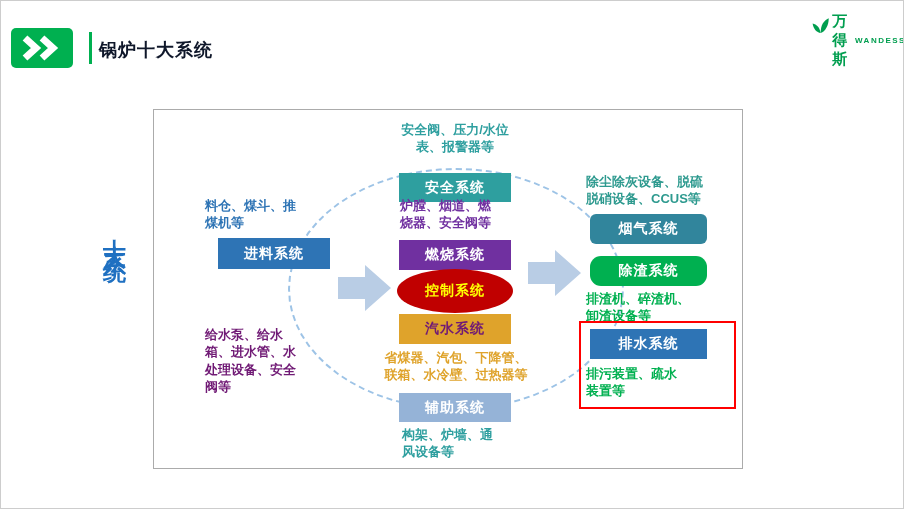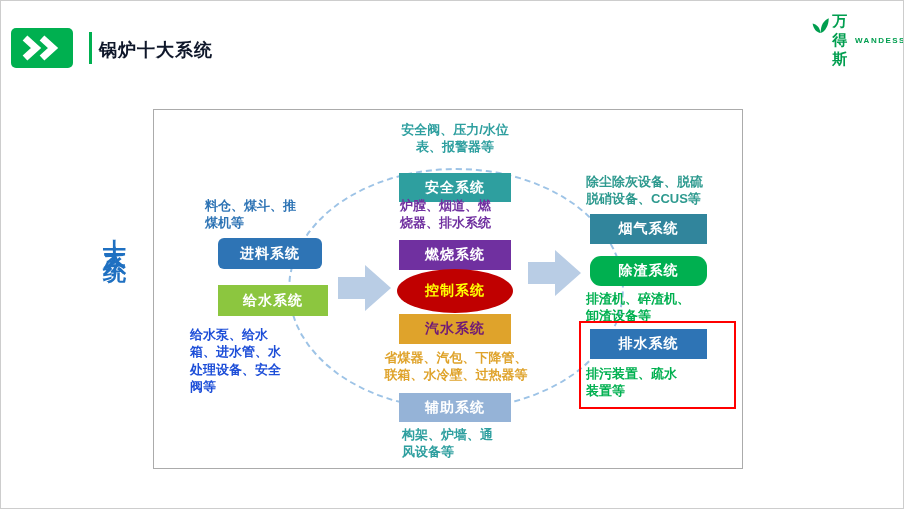--- a/index.html
+++ b/index.html
@@ -79,36 +79,35 @@
   <div class="abs ellipse" style="color: rgb(157, 195, 230);"></div>
 
   <svg class="arrow" style="left: 337px; top: 262px; color: rgb(185, 205, 229);" width="54" height="50" viewBox="0 0 54 50">
     <polygon points="0,14 27,14 27,2 53,25 27,48 27,36 0,36" fill="currentColor"></polygon>
   </svg>
   <svg class="arrow" style="left: 527px; top: 247px; color: rgb(185, 205, 229);" width="54" height="50" viewBox="0 0 54 50">
     <polygon points="0,14 27,14 27,2 53,25 27,48 27,36 0,36" fill="currentColor"></polygon>
   </svg>
 
   <div class="abs note" style="left: 204px; top: 196px; width: 92px; color: rgb(46, 116, 181);">料仓、煤斗、推煤机等</div>
-  <div class="abs sysbox" style="left: 217px; top: 237px; width: 104px; height: 31px; background-color: rgb(46, 116, 181); color: rgb(255, 255, 255); border-radius: 6px;">进料系统</div>
-  <div class="abs sysbox" style="left: 217px; top: 284px; width: 110px; height: 31px; background-color: rgb(140, 198, 63); color: rgb(255, 255, 255);">给水系统</div>
-  <div class="abs note" style="left: 189px; top: 325px; width: 102px; color: #1d4ed8;">给水泵、给水箱、进水管、水处理设备、安全阀等</div>
+  <div class="abs sysbox" style="left: 217px; top: 237px; width: 112px; height: 31px; background-color: rgb(46, 116, 181); color: rgb(255, 255, 255);">进料系统</div>
+  <div class="abs note" style="left: 204px; top: 325px; width: 102px; color: #701a75;">给水泵、给水箱、进水管、水处理设备、安全阀等</div>
 
   <div class="abs note center" style="left: 400px; top: 120px; width: 108px; color: rgb(46, 159, 159);">安全阀、压力/水位表、报警器等</div>
   <div class="abs sysbox" style="left: 398px; top: 160px; width: 112px; height: 29px; background-color: rgb(46, 159, 159); color: rgb(255, 255, 255); margin-top: 12px;">安全系统</div>
-  <div class="abs note" style="left: 399px; top: 196px; width: 94px; color: rgb(112, 48, 160);">炉膛、烟道、燃烧器、排水系统</div>
+  <div class="abs note" style="left: 399px; top: 196px; width: 94px; color: rgb(112, 48, 160);">炉膛、烟道、燃烧器、安全阀等</div>
   <div class="abs sysbox" style="left: 398px; top: 239px; width: 112px; height: 30px; background-color: rgb(112, 48, 160); color: rgb(255, 255, 255);">燃烧系统</div>
   <div class="abs sysbox" style="left: 396px; top: 268px; width: 116px; height: 44px; border-radius: 50%; z-index: 3; background-color: rgb(192, 0, 0); color: rgb(255, 255, 0);">控制系统</div>
   <div class="abs sysbox" style="left: 398px; top: 313px; width: 112px; height: 30px; background-color: rgb(223, 163, 43); color: #701a75;">汽水系统</div>
   <div class="abs note center" style="left: 380px; top: 348px; width: 150px; color: rgb(223, 163, 43);">省煤器、汽包、下降管、联箱、水冷壁、过热器等</div>
   <div class="abs sysbox" style="left: 398px; top: 392px; width: 112px; height: 29px; background-color: rgb(149, 179, 215); color: rgb(255, 255, 255);">辅助系统</div>
   <div class="abs note" style="left: 401px; top: 425px; width: 94px; color: rgb(46, 159, 159);">构架、炉墙、通风设备等</div>
 
   <div class="abs note" style="left: 585px; top: 172px; width: 118px; color: rgb(46, 154, 143);">除尘除灰设备、脱硫脱硝设备、CCUS等</div>
-  <div class="abs sysbox" style="left: 589px; top: 213px; width: 117px; height: 30px; background-color: rgb(49, 133, 156); color: rgb(255, 255, 255);">烟气系统</div>
+  <div class="abs sysbox" style="left: 589px; top: 213px; width: 117px; height: 30px; background-color: rgb(49, 133, 156); color: rgb(255, 255, 255); border-radius: 6px;">烟气系统</div>
   <div class="abs sysbox" style="left: 589px; top: 255px; width: 117px; height: 30px; background-color: rgb(0, 176, 80); color: rgb(255, 255, 255); border-radius: 11px;">除渣系统</div>
   <div class="abs note" style="left: 585px; top: 289px; width: 104px; color: rgb(0, 176, 80);">排渣机、碎渣机、卸渣设备等</div>
   <div class="abs sysbox" style="left: 589px; top: 328px; width: 117px; height: 30px; background-color: rgb(46, 116, 181); color: rgb(255, 255, 255);">排水系统</div>
   <div class="abs note" style="left: 585px; top: 364px; width: 96px; color: rgb(0, 176, 80);">排污装置、疏水装置等</div>
 
   <div class="abs highlight" style="left: 578px; top: 320px; width: 157px; height: 88px; color: rgb(255, 0, 0);"></div>
 
 </div>
 
 </body></html>

